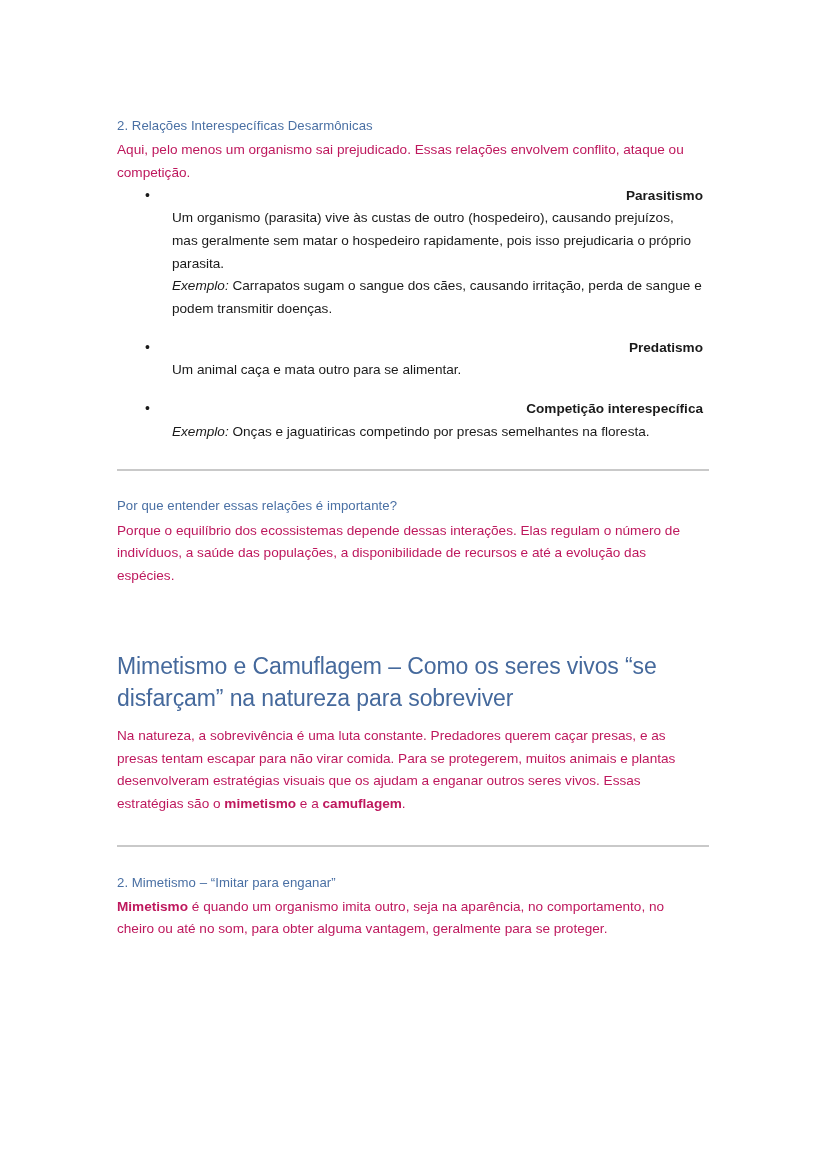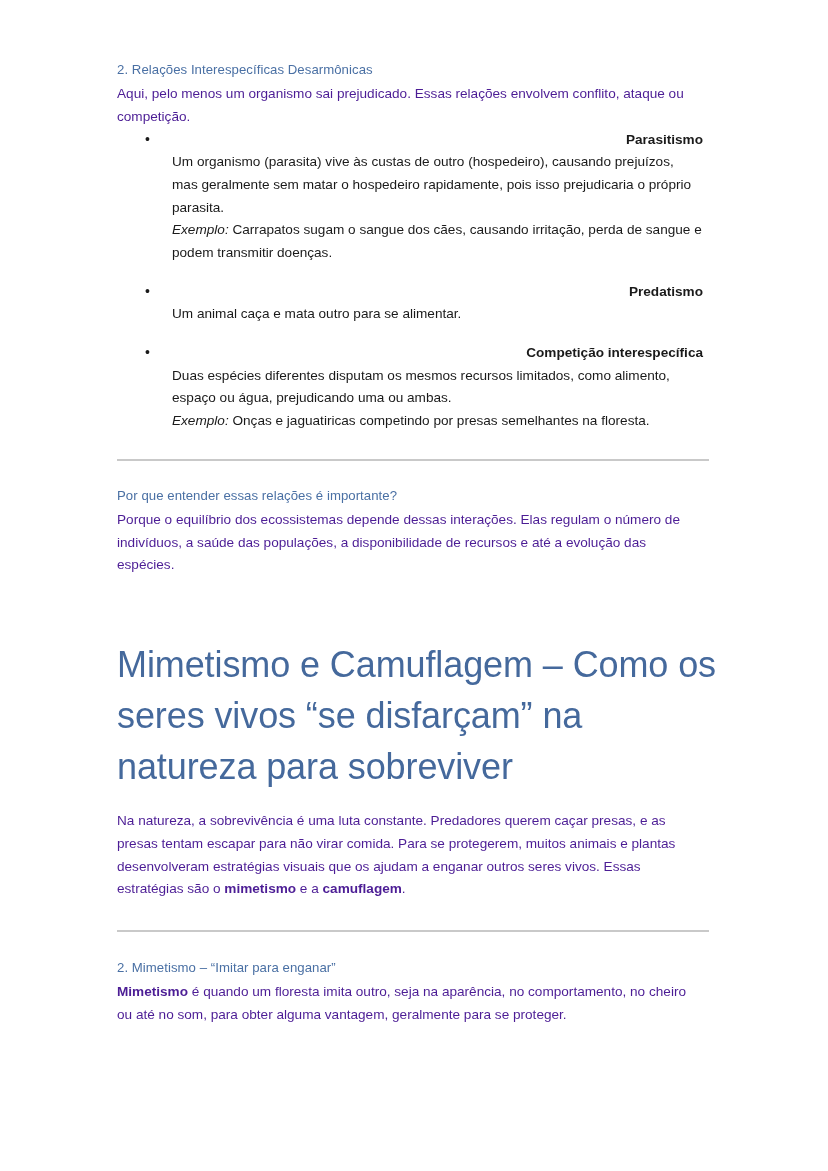--- a/index.html
+++ b/index.html
@@ -13,52 +13,52 @@
     font-family: "Liberation Sans", sans-serif;
     color: #1a1a1a;
     overflow: hidden;
   }
   .page {
     position: relative;
     width: 764px;
     height: 1171px;
     background: #ffffff;
     box-sizing: border-box;
-    padding: 60px 117px 0 117px;
+    padding: 116px 117px 0 117px;
     border-radius: 8px;
   }
   .content {
     width: 586px;
   }
 
   
   .sub-heading {
     color: #4a70a4;
     font-size: 13.2px;
     line-height: 1.45;
     font-weight: 400;
     margin: 0 0 4px 0;
     letter-spacing: 0.05px;
   }
   .doc-title {
     color: #45699c;
-    font-size: 36px;
+    font-size: 23px;
     line-height: 1.42;
     font-weight: 400;
-    margin: 0 0 18px 0;
+    margin: 0 0 10px 0;
     letter-spacing: -0.1px;
     width: 600px;
   }
 
   
   p.body {
     font-size: 13.6px;
     line-height: 1.67;
     margin: 0 0 0 0;
-    color: #4c1d95;
+    color: #be185d;
   }
   p.body + p.body {
     margin-top: 17px;
   }
   .gap-after-para { margin-bottom: 18px; }
 
   
   ul.bullets {
     list-style: none;
     margin: 0;
@@ -122,21 +122,20 @@
           <span class="bullet-term">Parasitismo</span>
           <span class="bullet-text">Um organismo (parasita) vive às custas de outro (hospedeiro), causando prejuízos, mas geralmente sem matar o hospedeiro rapidamente, pois isso prejudicaria o próprio parasita.</span>
           <span class="bullet-text"><span class="ital">Exemplo:</span> <span>Carrapatos sugam o sangue dos cães, causando irritação, perda de sangue e podem transmitir doenças.</span></span>
         </li>
         <li>
           <span class="bullet-term">Predatismo</span>
           <span class="bullet-text">Um animal caça e mata outro para se alimentar.</span>
         </li>
         <li>
           <span class="bullet-term">Competição interespecífica</span>
-          <span class="bullet-text">Duas espécies diferentes disputam os mesmos recursos limitados, como alimento, espaço ou água, prejudicando uma ou ambas.</span>
           <span class="bullet-text"><span class="ital">Exemplo:</span> <span>Onças e jaguatiricas competindo por presas semelhantes na floresta.</span></span>
         </li>
       </ul>
     </div>
 
     <div class="rule-wrap-1">
       <hr class="rule">
     </div>
 
     <div>
@@ -150,17 +149,17 @@
       <h1 class="doc-title">Mimetismo e Camuflagem – Como os seres vivos “se disfarçam” na natureza para sobreviver</h1>
       <p class="body"><span>Na natureza, a sobrevivência é uma luta constante. Predadores querem caçar presas, e as presas tentam escapar para não virar comida. Para se protegerem, muitos animais e plantas desenvolveram estratégias visuais que os ajudam a enganar outros seres vivos. Essas estratégias são o </span><span class="bold">mimetismo</span><span> e a </span><span class="bold">camuflagem</span><span>.</span></p>
     </div>
 
     <div class="rule-wrap-2">
       <hr class="rule">
     </div>
 
     <div>
       <h2 class="sub-heading">2. Mimetismo – “Imitar para enganar”</h2>
-      <p class="body"><span class="bold">Mimetismo</span><span> é quando um floresta imita outro, seja na aparência, no comportamento, no cheiro ou até no som, para obter alguma vantagem, geralmente para se proteger.</span></p>
+      <p class="body"><span class="bold">Mimetismo</span><span> é quando um organismo imita outro, seja na aparência, no comportamento, no cheiro ou até no som, para obter alguma vantagem, geralmente para se proteger.</span></p>
     </div>
 
   </div>
 </div>
 
 </body></html>

